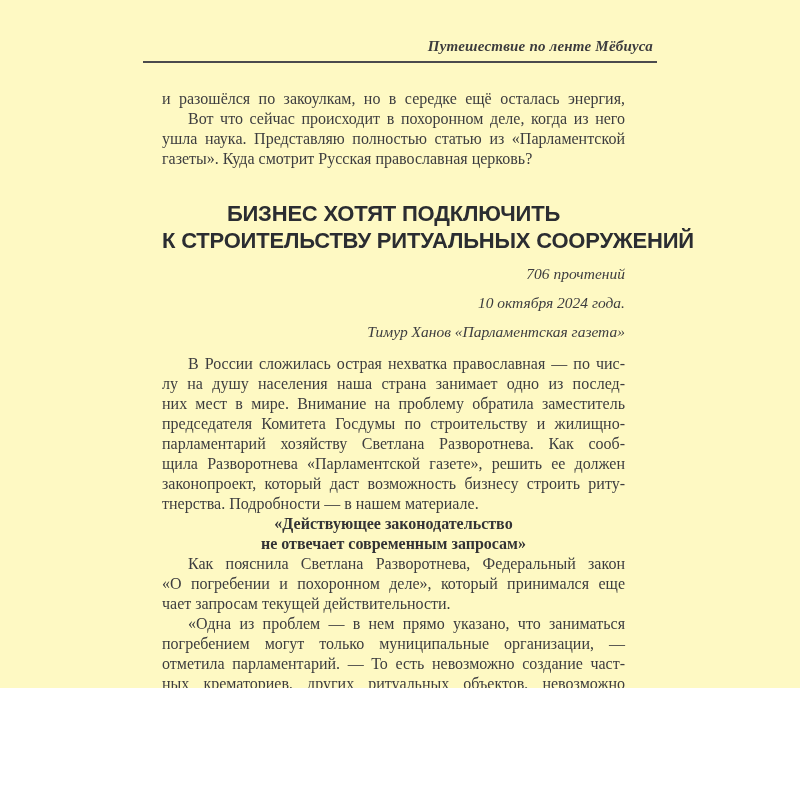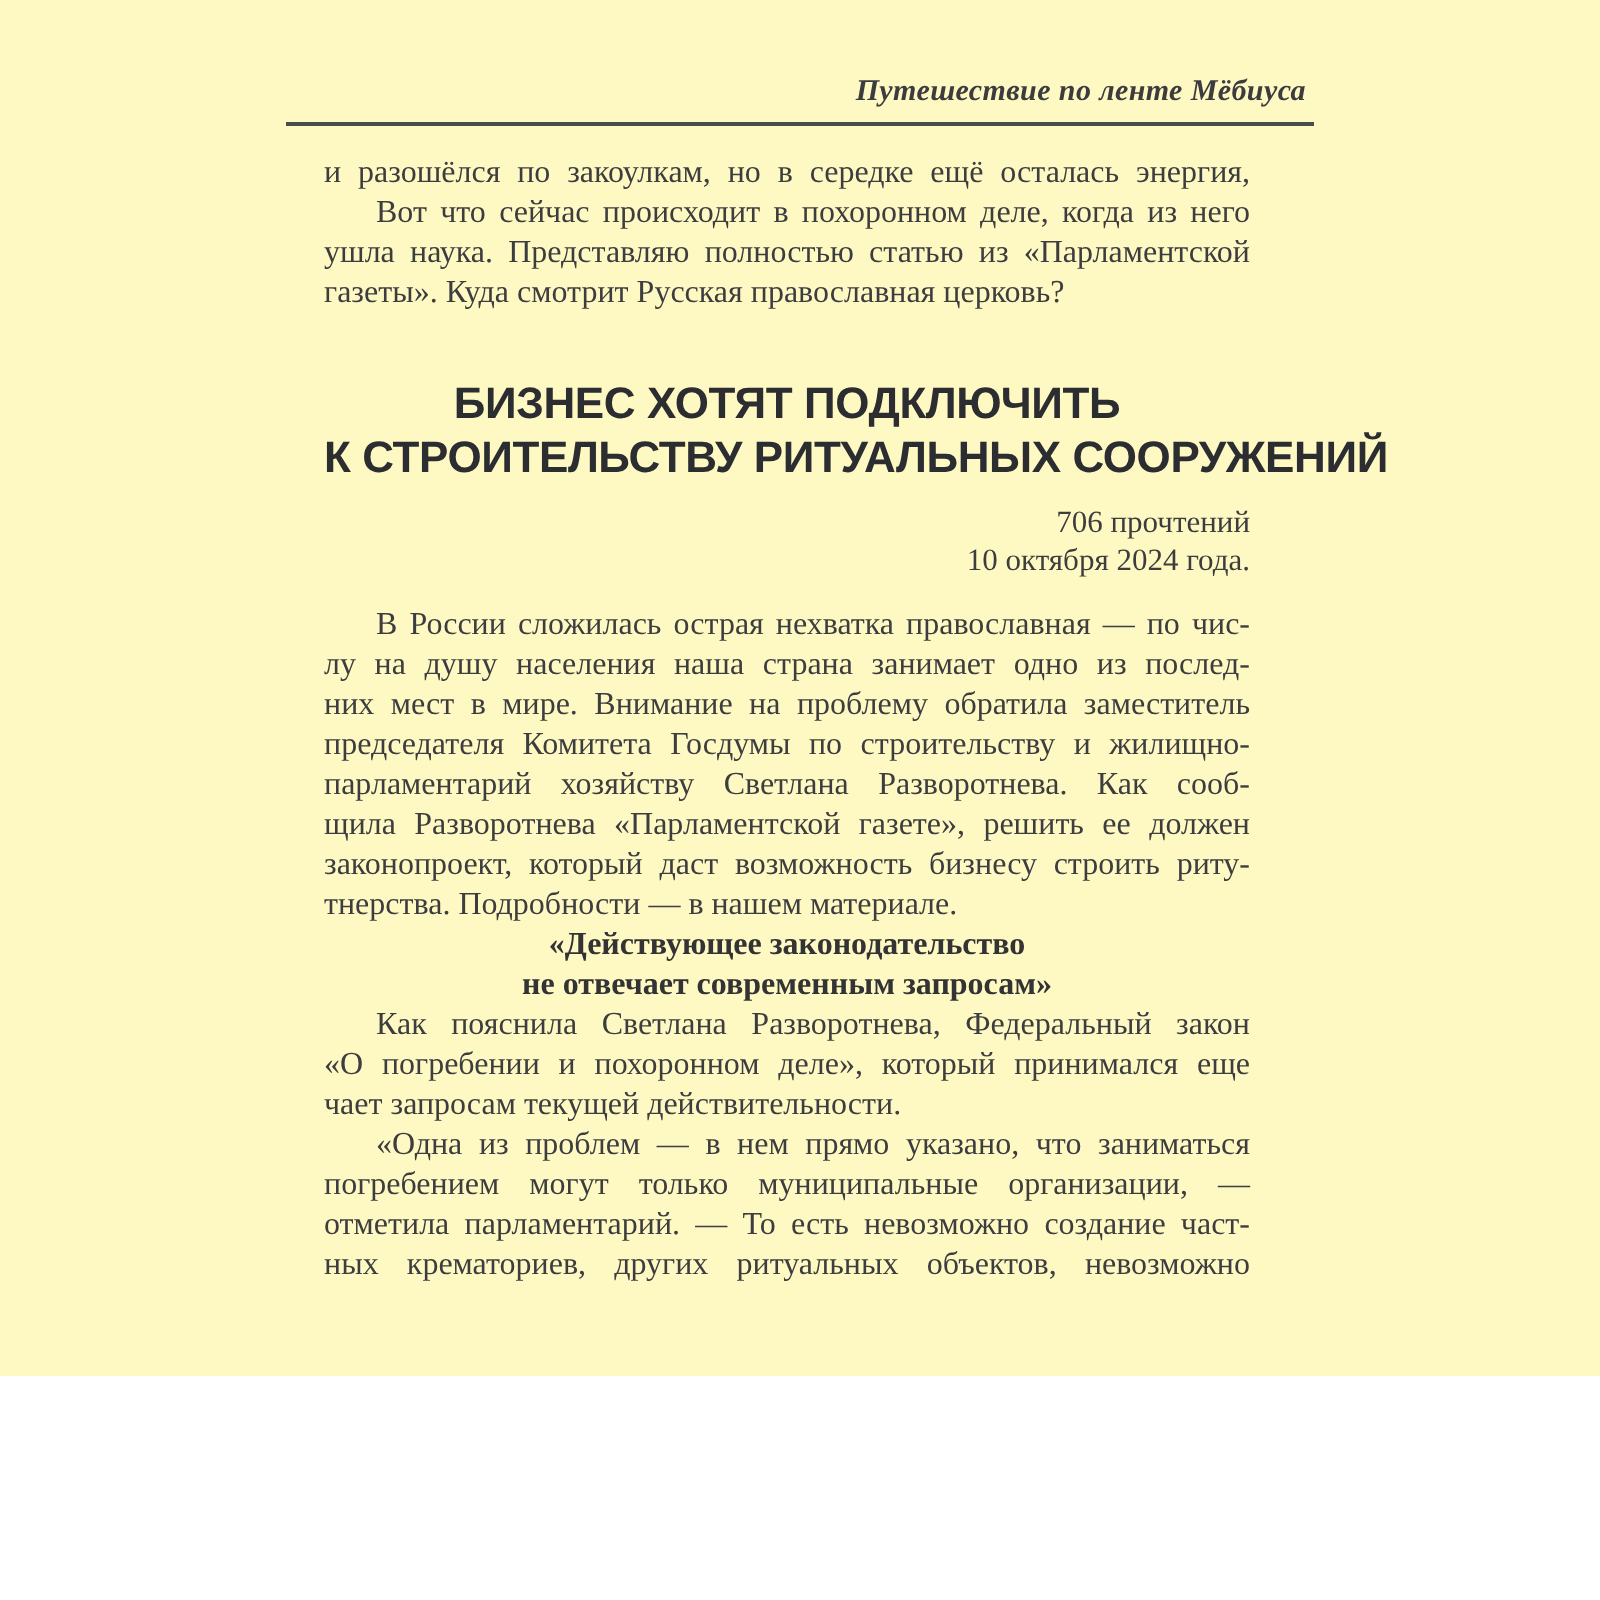--- a/index.html
+++ b/index.html
@@ -32,21 +32,21 @@
   .running-header{
     text-align:right;
     font-style:italic;font-weight:bold;
     font-size:15px;line-height:19px;
     color:#3c3c3e;
     padding-right:4px;
     letter-spacing:0.2px;
   }
   .rule{height:2px;background:var(--rule);margin-top:5px;}
   .column{
-    position:absolute;left:162px;top:77px;width:463px;
+    position:absolute;left:162px;top:89px;width:463px;
     font-size:16px;line-height:20px;
     color:var(--text);
   }
   .block{margin:0;}
   .line{white-space:nowrap;}
   
   .para .line{
     white-space:normal;
     text-align:justify;
     -moz-text-align-last:justify;
@@ -61,22 +61,22 @@
     text-align:center;white-space:nowrap;
     font-family:"Liberation Sans", sans-serif;
     font-weight:bold;
     font-size:22px;line-height:27px;
     letter-spacing:-0.2px;
     color:var(--heading);
   }
   
   .byline{margin-top:10px;}
   .byline .line{
-    text-align:right;
-    font-size:15.5px;line-height:19px;
+    text-align:right;font-style:italic;
+    font-size:15.5px;line-height:19px;margin-top:10px;
   }
   .byline + .para{margin-top:13px;}
   
   .subhead .line{
     text-align:center;font-weight:bold;
     font-size:16px;line-height:20px;
     color:#333335;
   }
   .page-number{
     position:absolute;left:149px;top:740px;width:514px;
@@ -104,20 +104,21 @@
         <div class="line">ушла наука. Представляю полностью статью из «Парламентской</div>
         <div class="line last">газеты». Куда смотрит Русская православная церковь?</div>
       </div>
       <div class="block heading">
         <div class="line">БИЗНЕС ХОТЯТ ПОДКЛЮЧИТЬ</div>
         <div class="line last">К СТРОИТЕЛЬСТВУ РИТУАЛЬНЫХ СООРУЖЕНИЙ</div>
       </div>
       <div class="block byline">
         <div class="line">706 прочтений</div>
         <div class="line">10 октября 2024 года.</div>
+        <div class="line last">Тимур Ханов «Парламентская газета»</div>
       </div>
       <div class="block para indent">
         <div class="line">В России сложилась острая нехватка православная — по чис-</div>
         <div class="line">лу на душу населения наша страна занимает одно из послед-</div>
         <div class="line">них мест в мире. Внимание на проблему обратила заместитель</div>
         <div class="line">председателя Комитета Госдумы по строительству и жилищно-</div>
         <div class="line">парламентарий хозяйству Светлана Разворотнева. Как сооб-</div>
         <div class="line">щила Разворотнева «Парламентской газете», решить ее должен</div>
         <div class="line">законопроект, который даст возможность бизнесу строить риту-</div>
         <div class="line last">тнерства. Подробности — в нашем материале.</div>

